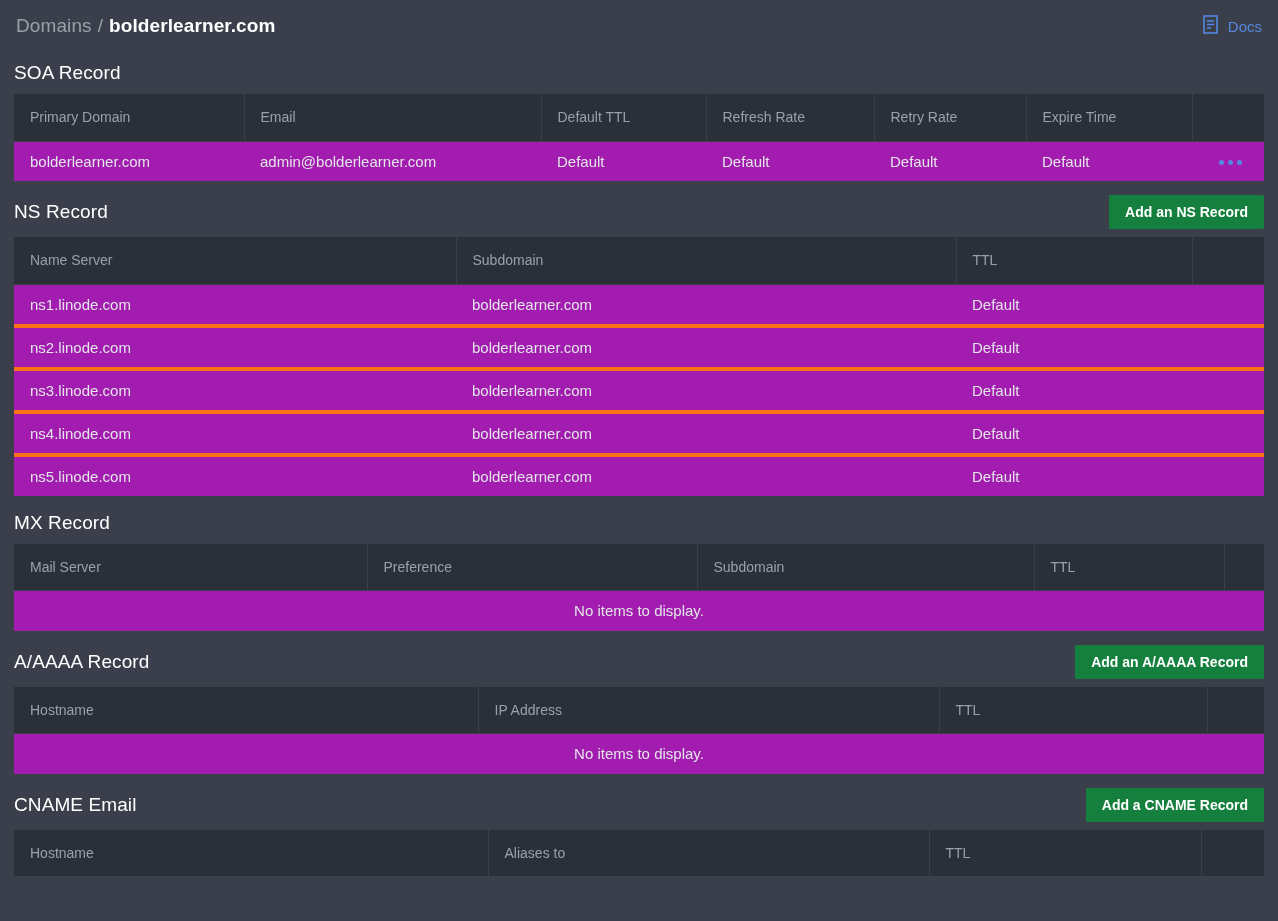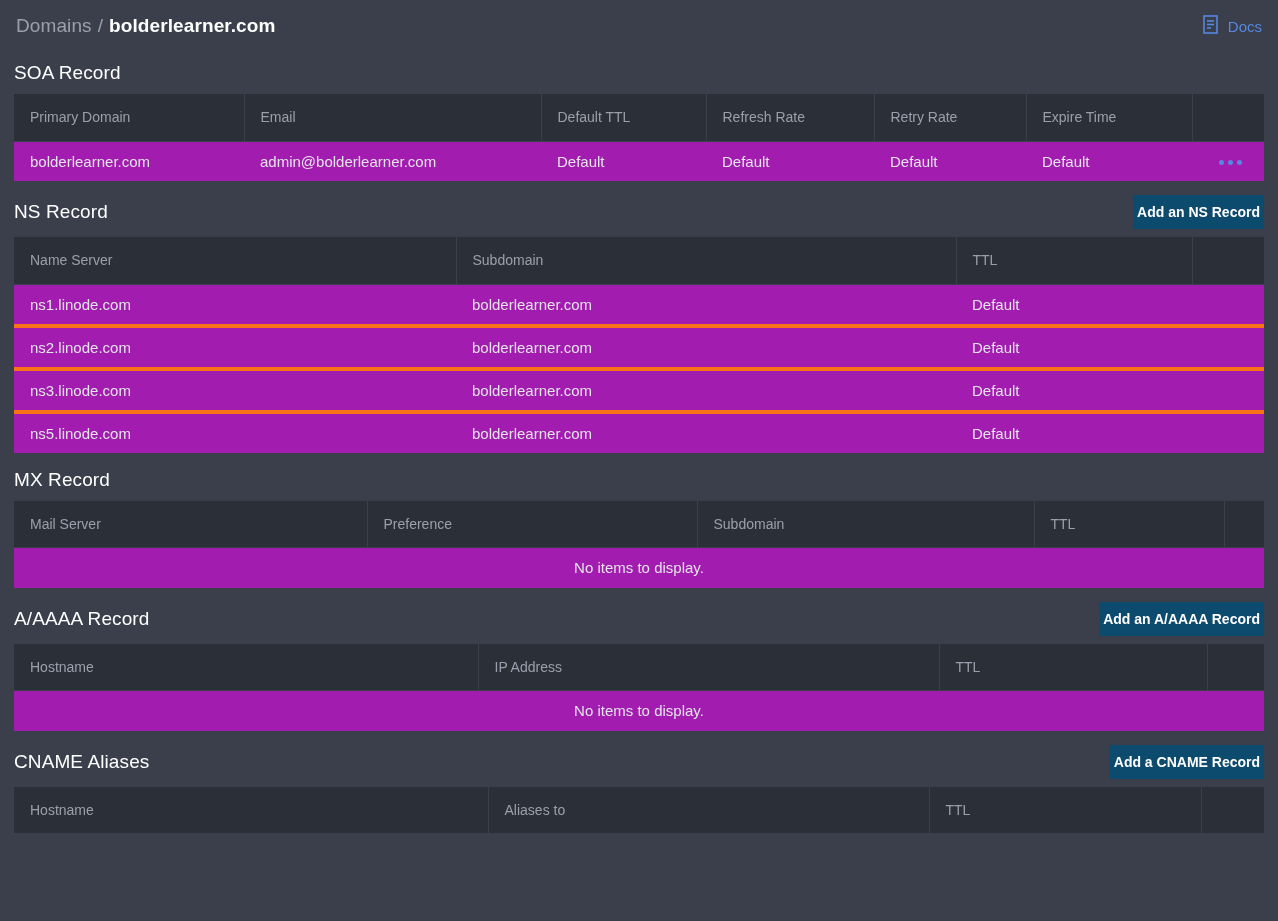--- a/index.html
+++ b/index.html
@@ -75,28 +75,28 @@
     padding-bottom: 8px;
   }
   .section-title {
     font-size: 19px;
     font-weight: normal;
     color: #ffffff;
     letter-spacing: .1px;
   }
 
   .btn-primary {
-    background: #0c4a6e;
+    background: #15803d;
     color: #ffffff;
     border: 0;
     border-radius: 1px;
     font-family: "Liberation Sans", sans-serif;
     font-size: 14px;
     font-weight: bold;
-    padding: 10px 4px;
+    padding: 10px 16px;
     cursor: pointer;
     white-space: nowrap;
     line-height: 1;
   }
 
   
   table {
     width: 100%;
     border-collapse: collapse;
     table-layout: fixed;
@@ -295,20 +295,26 @@
           <td>Default</td>
           <td></td>
         </tr>
         <tr>
           <td>ns3.linode.com</td>
           <td>bolderlearner.com</td>
           <td>Default</td>
           <td></td>
         </tr>
         <tr>
+          <td>ns4.linode.com</td>
+          <td>bolderlearner.com</td>
+          <td>Default</td>
+          <td></td>
+        </tr>
+        <tr>
           <td>ns5.linode.com</td>
           <td>bolderlearner.com</td>
           <td>Default</td>
           <td></td>
         </tr>
       </tbody>
     </table>
   </div>
 
   <div class="section">
@@ -363,21 +369,21 @@
       <tbody>
         <tr>
           <td class="empty-msg" colspan="4">No items to display.</td>
         </tr>
       </tbody>
     </table>
   </div>
 
   <div class="section">
     <div class="section-head">
-      <h2 class="section-title">CNAME Aliases</h2>
+      <h2 class="section-title">CNAME Email</h2>
       <button class="btn-primary">Add a CNAME Record</button>
     </div>
     <table class="cname">
       <colgroup>
           <col class="c1">
           <col class="c2">
           <col class="c3">
           <col class="c4">
         </colgroup>
       <thead>

